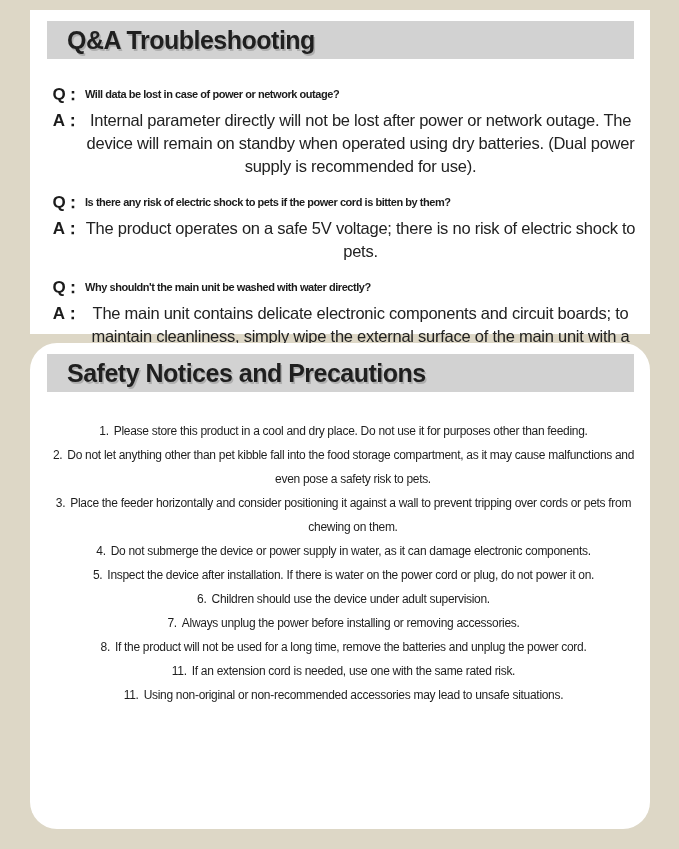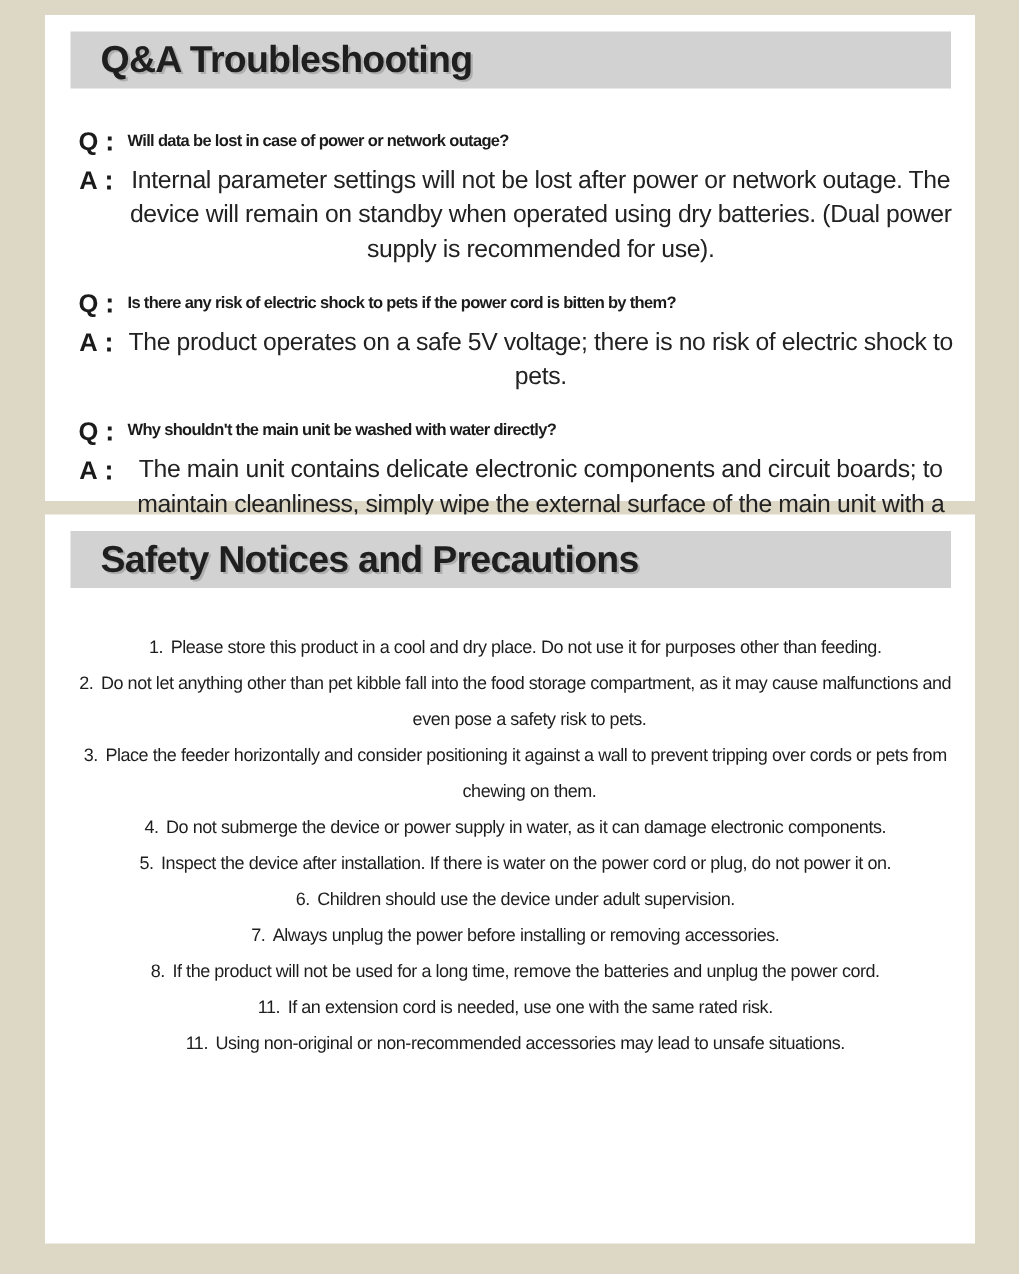--- a/index.html
+++ b/index.html
@@ -22,20 +22,21 @@
     background: #ffffff;
     text-align: center;
   }
   .card-qa {
     top: 10px;
     height: 324px;
   }
   .card-safety {
     top: 343px;
     height: 486px;
+    border-radius: 27px;
   }
   .section-header {
     margin: 11px 16px 0 17px;
     height: 38px;
     background: #d2d2d2;
     display: flex;
     align-items: center;
   }
   .section-header .title {
     font-size: 25px;
@@ -103,21 +104,21 @@
     <span class="title">Q&amp;A Troubleshooting</span>
   </div>
   <div class="qa-body">
       <div class="qa-item">
         <div class="qa-row">
           <div class="qa-label">Q：</div>
           <div class="qa-question-text">Will data be lost in case of power or network outage?</div>
         </div>
         <div class="qa-row qa-answer-row">
           <div class="qa-label">A：</div>
-          <div class="qa-answer-text">Internal parameter settings will not be lost after power or network outage. The device will remain on standby when operated using dry batteries. (Dual power supply is recommended for use).</div>
+          <div class="qa-answer-text">Internal parameter directly will not be lost after power or network outage. The device will remain on standby when operated using dry batteries. (Dual power supply is recommended for use).</div>
         </div>
       </div>
       <div class="qa-item">
         <div class="qa-row">
           <div class="qa-label">Q：</div>
           <div class="qa-question-text">Is there any risk of electric shock to pets if the power cord is bitten by them?</div>
         </div>
         <div class="qa-row qa-answer-row">
           <div class="qa-label">A：</div>
           <div class="qa-answer-text">The product operates on a safe 5V voltage; there is no risk of electric shock to pets.</div>

